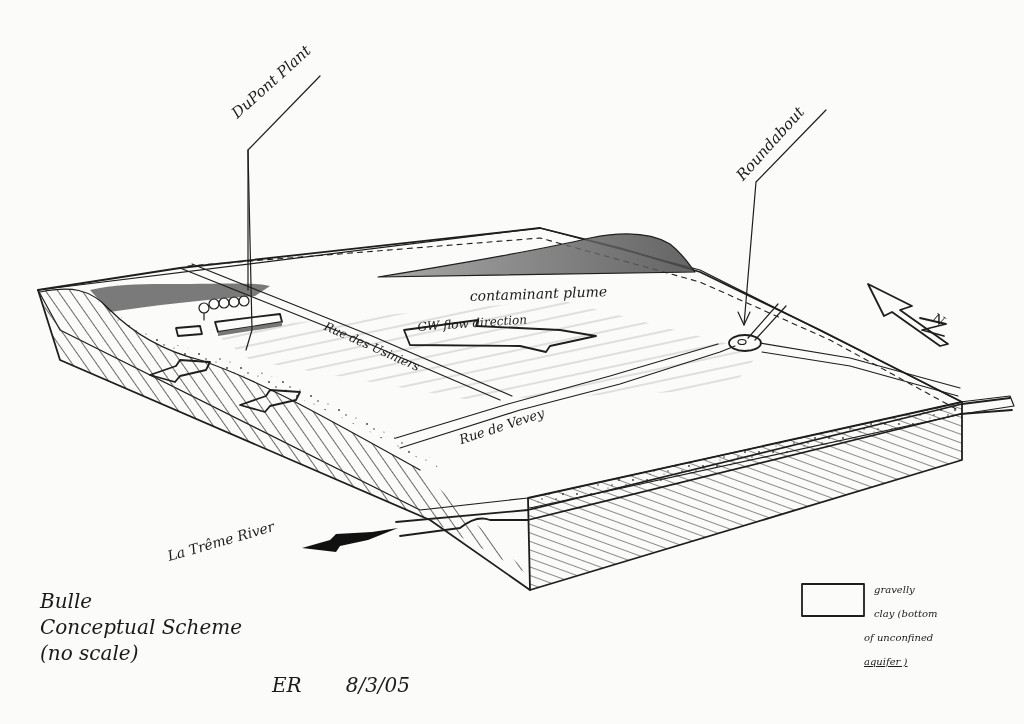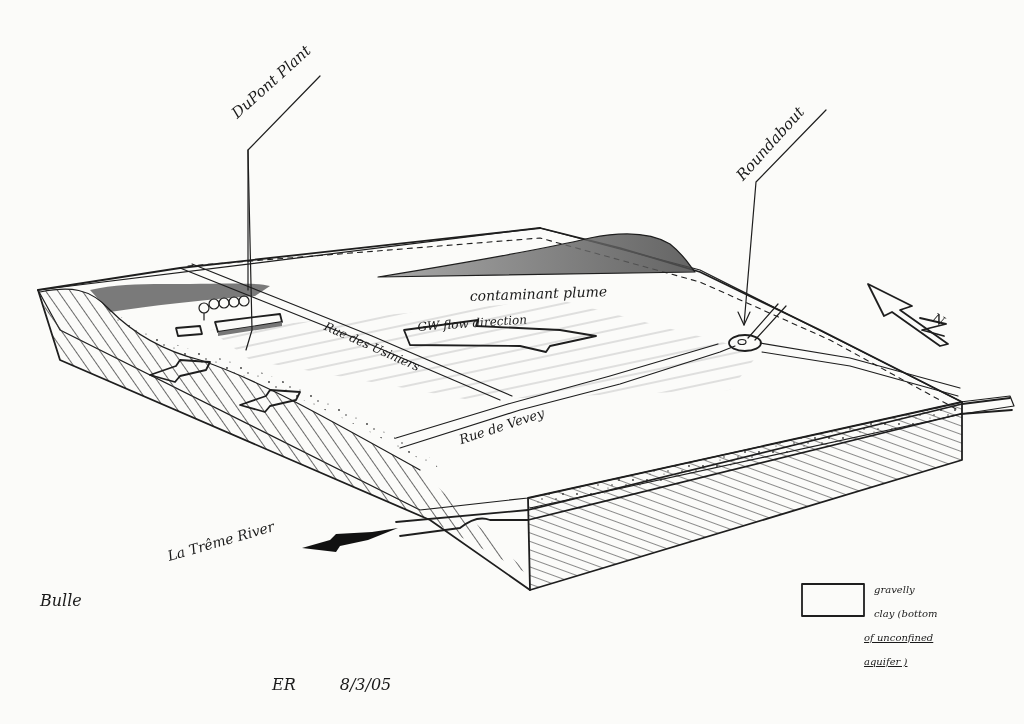--- a/index.html
+++ b/index.html
@@ -6,21 +6,21 @@
   body { width: 1024px; height: 724px; position: relative; overflow: hidden;
          font-family: "DejaVu Serif", serif; color: #1c1c1c; }
   #sketch { position: absolute; left: 0; top: 0; width: 1024px; height: 724px; }
   .ink { stroke: #1e1e1e; fill: none; stroke-linecap: round; stroke-linejoin: round; }
   .thin { stroke-width: 1.2; }
   .med { stroke-width: 1.8; }
   .dash { stroke-dasharray: 5 5; stroke-width: 1.1; }
   .lbl { position: absolute; font-family: "DejaVu Serif", serif; font-style: italic;
          color: #1a1a1a; white-space: nowrap; transform-origin: left bottom; }
   .handnote { position: absolute; font-family: "DejaVu Serif", serif; font-style: italic;
-              color: #1a1a1a; font-size: 16px; line-height: 26px; }
+              color: #1a1a1a; font-size: 20px; line-height: 26px; }
 </style>
 </head>
 <body>
 
 <svg id="sketch" viewBox="0 0 1024 724">
   <defs>
     <pattern id="hatch" width="10" height="10" patternUnits="userSpaceOnUse" patternTransform="rotate(-35)">
       <line x1="0" y1="0" x2="0" y2="10" stroke="#3a3a3a" stroke-width="1.6"></line>
     </pattern>
     <pattern id="hatch2" width="8" height="8" patternUnits="userSpaceOnUse" patternTransform="rotate(-70)">
@@ -154,27 +154,29 @@
 <div class="lbl" style="left:418px; top:320px; font-size:12px; transform: rotate(-4deg);">GW flow direction</div>
 
 <div class="lbl" style="left:322px; top:318px; font-size:12px; transform: rotate(24deg);">Rue des Usiniers</div>
 
 <div class="lbl" style="left:462px; top:432px; font-size:13px; transform: rotate(-18deg);">Rue de Vevey</div>
 
 <div class="lbl" style="left:170px; top:548px; font-size:14px; transform: rotate(-16deg);">La Trême River</div>
 
 <div class="handnote" style="left:40px; top:588px;">
   <div>Bulle</div>
+  <div>Conceptual Scheme</div>
+  <div>(no scale)</div>
 </div>
 
 <div class="handnote" style="left:272px; top:672px; display:flex; gap:44px;">
   <span>ER</span>
   <span>8/3/05</span>
 </div>
 
 <div class="handnote" style="left:874px; top:578px; font-size:10px; line-height:24px;">
   <div>gravelly</div>
   <div>clay (bottom</div>
-  <div style="margin-left:-10px;text-decoration:underline;">of unconfined</div>
+  <div style="margin-left:-10px;">of unconfined</div>
   <div style="margin-left:-10px;text-decoration:underline;">aquifer )</div>
 </div>
 
 <div class="lbl" style="left:930px; top:308px; font-size:13px; transform: rotate(30deg);">N</div>
 
 </body></html>

